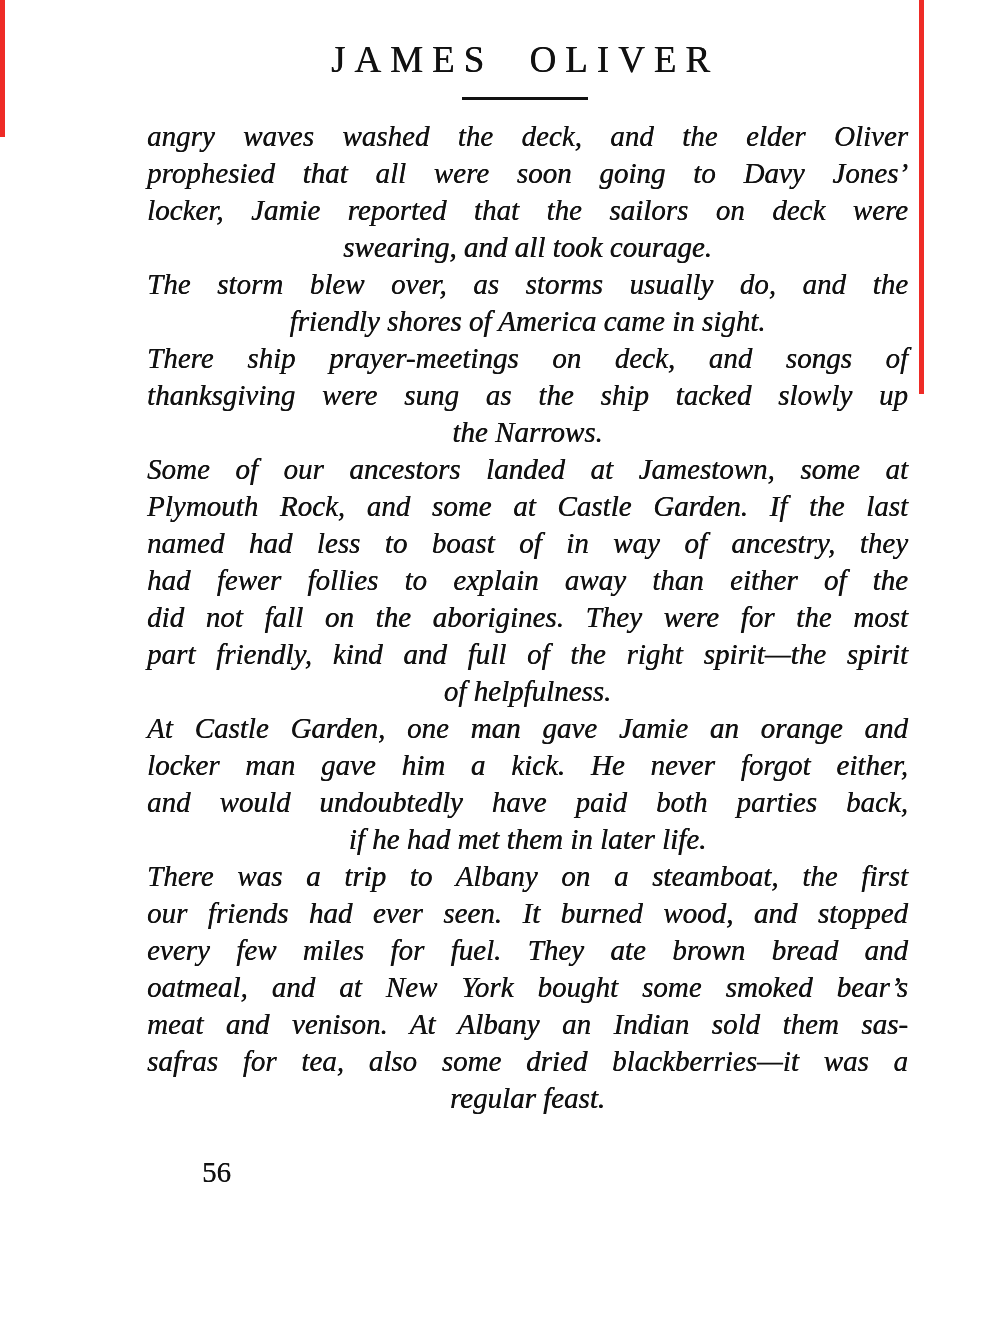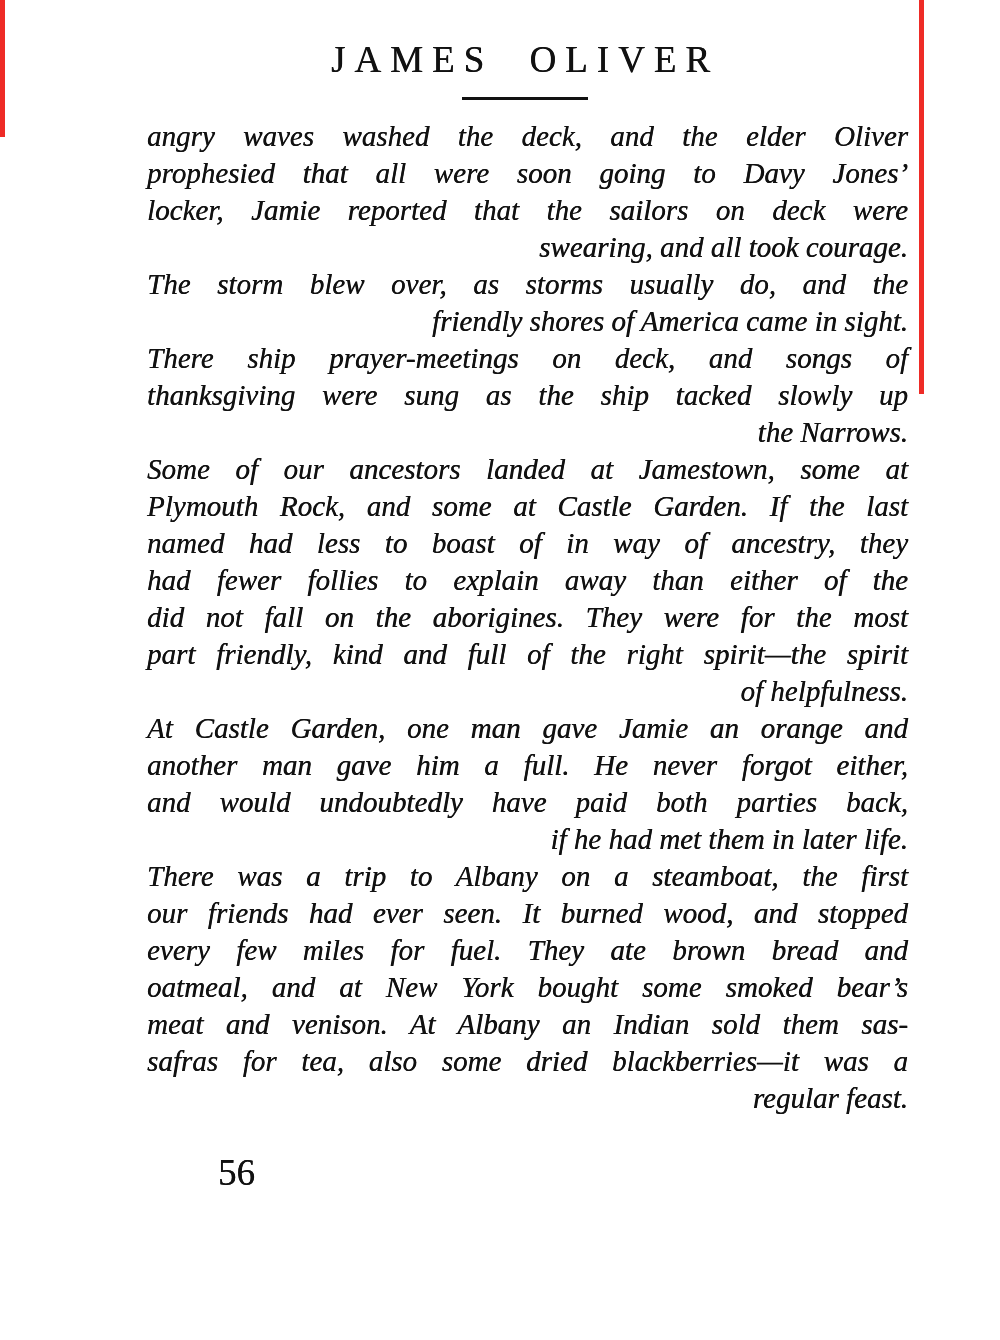--- a/index.html
+++ b/index.html
@@ -59,34 +59,34 @@
     position: absolute;
     top: 118px;
     left: 147px;
     width: 761px;
     font-size: 29px;
     line-height: 37px;
     font-style: italic;
   }
   .line {
     width: 100%;
-    text-align: right;
+    text-align: center;
     white-space: normal;
   }
   .line.just {
     text-align: justify;
     text-align-last: justify;
     -moz-text-align-last: justify;
   }
 
   .page-number {
     position: absolute;
     top: 1154px;
-    left: 218px;
-    font-size: 37px;
+    left: 202px;
+    font-size: 29px;
     line-height: 37px;
   }
 </style>
 </head>
 <body>
 
 <div class="page">
   <div class="edge edge-left"></div>
   <div class="edge edge-right"></div>
 
@@ -106,21 +106,21 @@
       <div class="line just">thanksgiving were sung as the ship tacked slowly up</div>
       <div class="line">the Narrows.</div>
       <div class="line just">Some of our ancestors landed at Jamestown, some at</div>
       <div class="line just">Plymouth Rock, and some at Castle Garden. If the last</div>
       <div class="line just">named had less to boast of in way of ancestry, they</div>
       <div class="line just">had fewer follies to explain away than either of the</div>
       <div class="line just">did not fall on the aborigines. They were for the most</div>
       <div class="line just">part friendly, kind and full of the right spirit—the spirit</div>
       <div class="line">of helpfulness.</div>
       <div class="line just">At Castle Garden, one man gave Jamie an orange and</div>
-      <div class="line just">another man gave him a full. He never forgot either,</div>
+      <div class="line just">locker man gave him a kick. He never forgot either,</div>
       <div class="line just">and would undoubtedly have paid both parties back,</div>
       <div class="line">if he had met them in later life.</div>
       <div class="line just">There was a trip to Albany on a steamboat, the first</div>
       <div class="line just">our friends had ever seen. It burned wood, and stopped</div>
       <div class="line just">every few miles for fuel. They ate brown bread and</div>
       <div class="line just">oatmeal, and at New York bought some smoked bear’s</div>
       <div class="line just">meat and venison. At Albany an Indian sold them sas-</div>
       <div class="line just">safras for tea, also some dried blackberries—it was a</div>
       <div class="line">regular feast.</div>
     </main>

